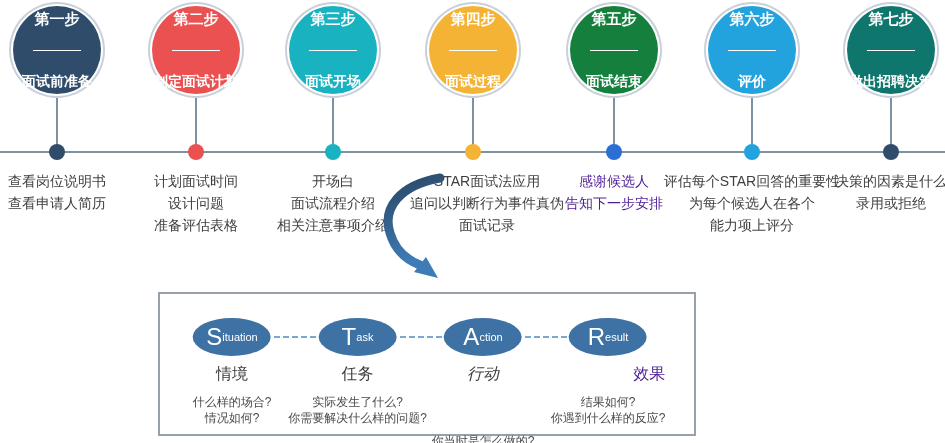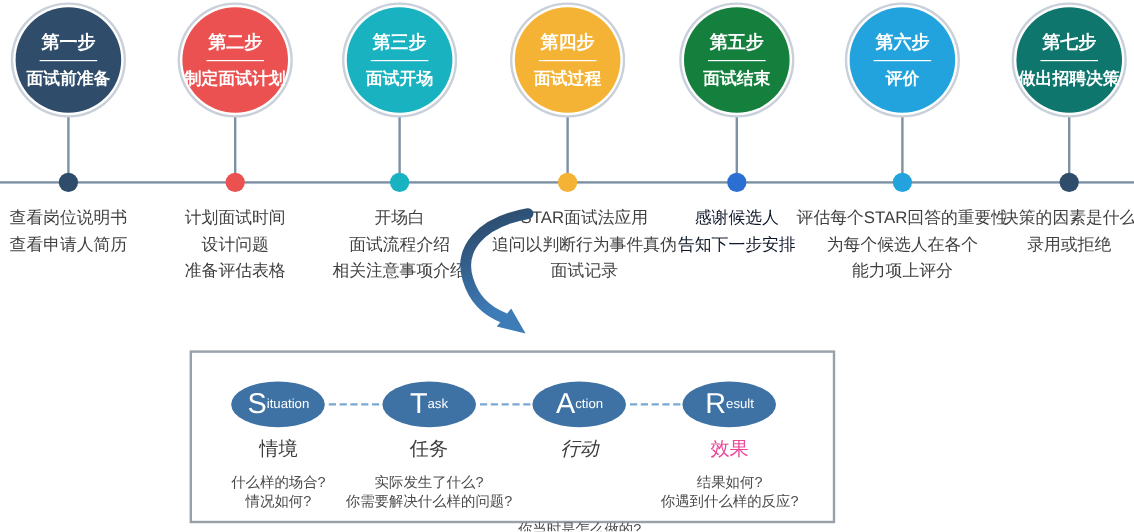--- a/index.html
+++ b/index.html
@@ -5,21 +5,21 @@
   html,body{margin:0;padding:0;background:#fff;}
   body{font-family:"Liberation Sans","DejaVu Sans",sans-serif;}
   #stage{position:relative;width:945px;height:443px;background:#fff;overflow:hidden;}
 
   .timeline{position:absolute;left:0;top:151px;width:945px;height:2px;}
   .stem{position:absolute;width:2px;top:94px;height:58px;z-index:1;}
   .dot{position:absolute;width:16px;height:16px;border-radius:50%;top:144px;z-index:3;}
 
   .circle{position:absolute;top:6px;width:88px;height:88px;border-radius:50%;
           display:flex;flex-direction:column;align-items:center;justify-content:center;
-          color:#fff;z-index:2;}
+          color:#fff;z-index:2;gap:16px;}
   .step-num{font-size:15px;font-weight:bold;white-space:nowrap;}
   .circle-divider{width:48px;height:1px;background:#fff;margin:5px 0 6px;}
   .step-name{font-size:14px;font-weight:bold;white-space:nowrap;}
 
   .step-desc{position:absolute;top:170px;transform:translateX(-50%);text-align:center;
              font-size:14px;line-height:22px;white-space:nowrap;z-index:2;}
 
   .arrow-layer{position:absolute;left:0;top:0;width:945px;height:443px;z-index:4;pointer-events:none;}
 
   .star-panel{position:absolute;left:158px;top:292px;width:534px;height:140px;background:#fff;z-index:2;}
@@ -87,21 +87,21 @@
         <div>追问以判断行为事件真伪</div>
         <div>面试记录</div>
       </div>
       <div class="stem" style="left: 613px; background: rgb(125, 145, 165);"></div>
       <div class="circle" style="left: 570px; background: #15803d; box-shadow: rgb(255, 255, 255) 0px 0px 0px 2px, rgb(201, 208, 218) 0px 0px 0px 4px;">
         <div class="step-num">第五步</div>
         <div class="circle-divider"></div>
         <div class="step-name">面试结束</div>
       </div>
       <div class="dot" style="left: 606px; background: rgb(43, 111, 211);"></div>
-      <div class="step-desc" style="left: 614px; color: #0f172a;">
+      <div class="step-desc" style="left: 614px; color: #4c1d95;">
         <div>感谢候选人</div>
         <div>告知下一步安排</div>
       </div>
       <div class="stem" style="left: 751px; background: rgb(125, 145, 165);"></div>
       <div class="circle" style="left: 708px; background: rgb(34, 163, 222); box-shadow: rgb(255, 255, 255) 0px 0px 0px 2px, rgb(201, 208, 218) 0px 0px 0px 4px;">
         <div class="step-num">第六步</div>
         <div class="circle-divider"></div>
         <div class="step-name">评价</div>
       </div>
       <div class="dot" style="left: 744px; background: rgb(34, 163, 222);"></div>
@@ -169,21 +169,21 @@
         <div class="star-questions" style="color: rgb(74, 74, 74); margin-top: 48px;">
           <div>你当时是怎么做的?</div>
           <div>你的角色是什么?</div>
         </div>
       </div>
       <div class="star-col" style="left: 448px;">
         <div class="star-ellipse" style="background: rgb(63, 114, 164);">
           <span class="star-initial">R</span>
           <span class="star-rest">esult</span>
         </div>
-        <div class="star-label" style="color: #ec4899;">效果</div>
+        <div class="star-label" style="color: #4c1d95; text-align: right;">效果</div>
         <div class="star-questions" style="color: rgb(74, 74, 74);">
           <div>结果如何?</div>
           <div>你遇到什么样的反应?</div>
         </div>
       </div>
     </div>
 
 </div>
 
 </body></html>

